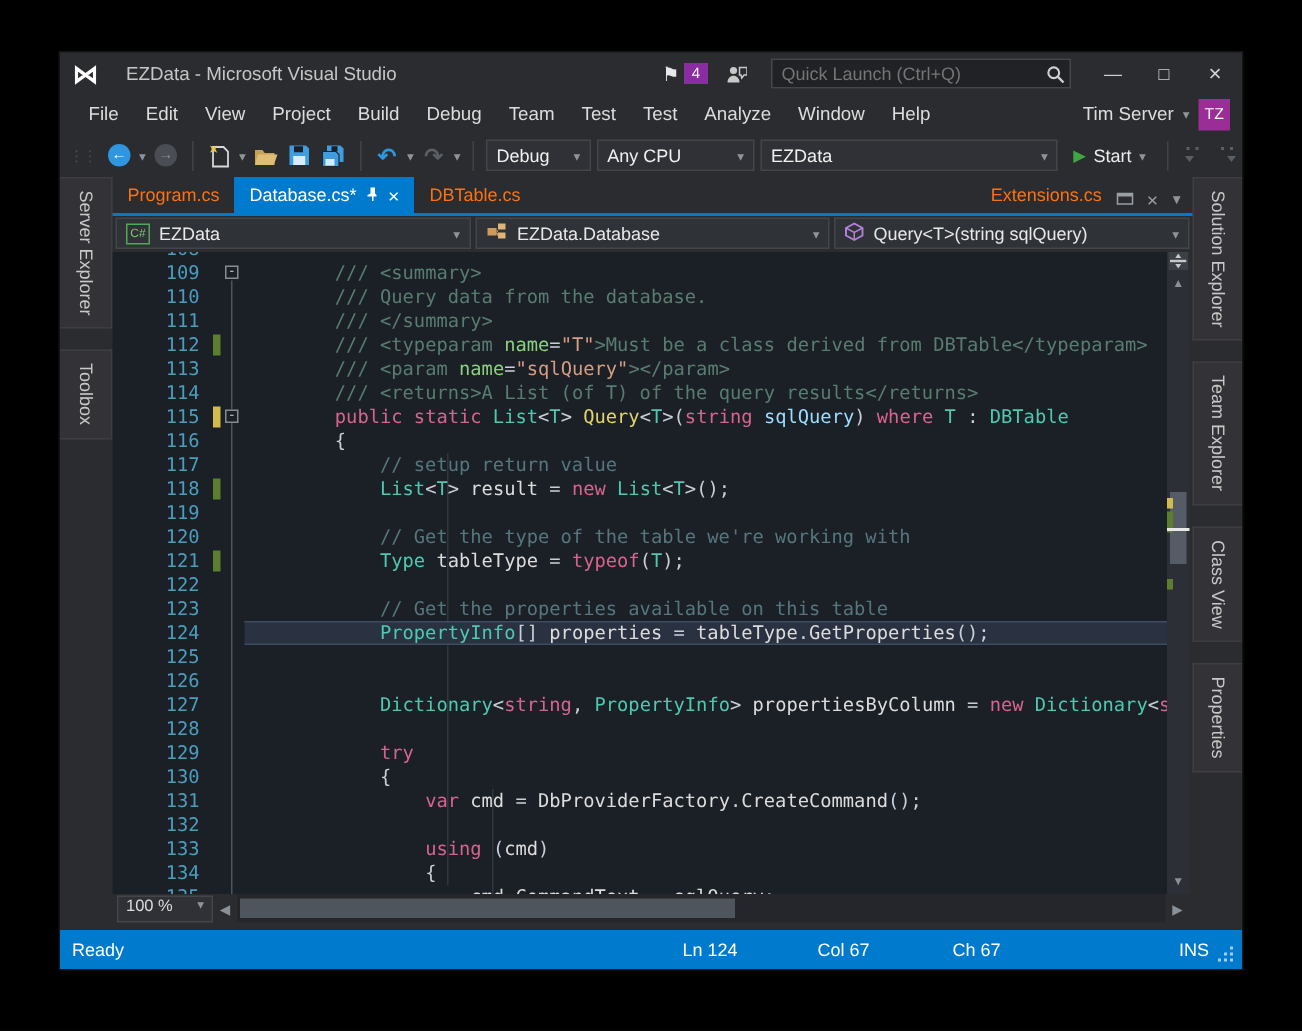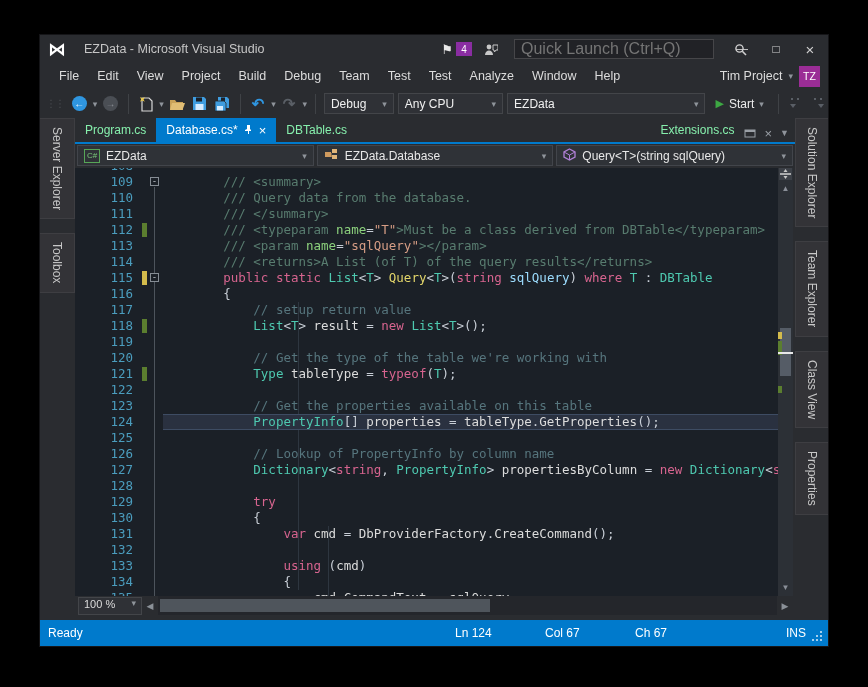--- a/index.html
+++ b/index.html
@@ -16,21 +16,21 @@
   .win-title { color:#c6c6c6; font-size:12.5px; margin-left:10px; }
   .title-right { position:absolute; right:4px; top:0; height:28px; display:flex; align-items:center; gap:6px; }
   .flag-wrap { display:flex; align-items:center; gap:3px; margin-right:4px; }
   .flag { color:#e8e8e8; font-size:13px; }
   .notif-badge { min-width:16px; height:14px; background:#8a2da2; color:#fff; font-size:10px;
     display:flex; align-items:center; justify-content:center; padding:0 3px; }
   .feedback { width:18px; height:16px; display:flex; align-items:center; justify-content:center; }
   .quick-launch { width:200px; height:20px; background:#212226; border:1px solid #464649;
     display:flex; align-items:center; margin:0 8px; }
   .quick-launch input { flex:1; background:transparent; border:none; outline:none;
-    color:#8f8f8f; font-size:16px; padding:0 6px; font-family:"Liberation Sans",sans-serif; }
+    color:#8f8f8f; font-size:12px; padding:0 6px; font-family:"Liberation Sans",sans-serif; }
   .mag { width:20px; display:flex; align-items:center; justify-content:center; }
   .winbtn { width:28px; height:22px; display:flex; align-items:center; justify-content:center;
     color:#d0d0d0; font-size:12px; }
 
   
   .menubar { position:absolute; left:0; top:28px; width:100%; height:26px;
     display:flex; align-items:center; padding-left:10px; }
   .menu-item { padding:4px 9px; color:#dcdcdc; font-size:12.5px; }
   .menu-right { position:absolute; right:8px; display:flex; align-items:center; gap:6px; }
   .user-name { color:#dcdcdc; font-size:12.5px; }
@@ -61,21 +61,21 @@
   .vtab { writing-mode:vertical-rl; color:#c8c8c8; font-size:12px; padding:8px 0;
     margin:0 auto; display:block; text-align:left; }
   .vtab-block { background:#333337; border:1px solid #3e3e42; border-left:none; margin-bottom:14px;
     display:flex; justify-content:center; }
   .right-strip .vtab-block { border-left:1px solid #3e3e42; border-right:none; }
 
   
   .tabrow { position:absolute; left:35px; right:33px; top:83px; height:24px;
     display:flex; align-items:flex-end; }
   .tab { height:24px; padding:0 10px; display:flex; align-items:center; gap:6px;
-    color:#86efac; font-size:12px; }
+    color:#f97316; font-size:12px; }
   .tab.active { background:#007acc; color:#fff; }
   .tab-spacer { flex:1; }
   .tab-right-icons { display:flex; align-items:center; gap:8px; padding-right:6px; color:#9a9fa6; }
   .blue-underline { position:absolute; left:35px; right:33px; top:107px; height:2px; background:#007acc; }
 
   
   .navbar { position:absolute; left:35px; right:33px; top:109px; height:24px;
     display:flex; gap:3px; padding:1px 2px 2px 2px; }
   .nav-combo { flex:1; background:#2f3237; border:1px solid #42454b; display:flex;
     align-items:center; gap:6px; padding:0 6px; color:#e8e8e8; font-size:12px; }
@@ -174,21 +174,21 @@
     <span class="menu-item">Project</span>
     <span class="menu-item">Build</span>
     <span class="menu-item">Debug</span>
     <span class="menu-item">Team</span>
     <span class="menu-item">Test</span>
     <span class="menu-item">Test</span>
     <span class="menu-item">Analyze</span>
     <span class="menu-item">Window</span>
     <span class="menu-item">Help</span>
     <span class="menu-right">
-      <span class="user-name">Tim Project</span>
+      <span class="user-name">Tim Server</span>
       <span class="caret">▾</span>
       <span class="avatar">TZ</span>
     </span>
   </div>
 
   <div class="toolbar">
     <span class="grip">⋮⋮</span>
     <span class="tb-btn">
         <span class="circle blue">←</span>
       </span>
@@ -368,21 +368,21 @@
         <div class="code-row" style="top: 118px;"><span class="line-number">116</span><span class="code-text">        <span class="tk-pun">{</span></span></div>
         <div class="code-row" style="top: 134px;"><span class="line-number">117</span><span class="code-text">            <span class="tk-com">// setup return value</span></span></div>
         <div class="code-row" style="top: 150px;"><span class="line-number">118</span><span class="chg green"></span><span class="code-text">            <span class="tk-typ">List</span><span class="tk-pun">&lt;</span><span class="tk-typ">T</span><span class="tk-pun">&gt; </span><span class="tk-id">result</span><span class="tk-pun"> = </span><span class="tk-kw">new</span><span class="tk-pun"> </span><span class="tk-typ">List</span><span class="tk-pun">&lt;</span><span class="tk-typ">T</span><span class="tk-pun">&gt;();</span></span></div>
         <div class="code-row" style="top: 166px;"><span class="line-number">119</span><span class="code-text"></span></div>
         <div class="code-row" style="top: 182px;"><span class="line-number">120</span><span class="code-text">            <span class="tk-com">// Get the type of the table we're working with</span></span></div>
         <div class="code-row" style="top: 198px;"><span class="line-number">121</span><span class="chg green"></span><span class="code-text">            <span class="tk-typ">Type</span><span class="tk-pun"> </span><span class="tk-id">tableType</span><span class="tk-pun"> = </span><span class="tk-kw">typeof</span><span class="tk-pun">(</span><span class="tk-typ">T</span><span class="tk-pun">);</span></span></div>
         <div class="code-row" style="top: 214px;"><span class="line-number">122</span><span class="code-text"></span></div>
         <div class="code-row" style="top: 230px;"><span class="line-number">123</span><span class="code-text">            <span class="tk-com">// Get the properties available on this table</span></span></div>
         <div class="code-row current" style="top: 246px;"><div class="cur-bg"></div><span class="line-number">124</span><span class="code-text">            <span class="tk-typ">PropertyInfo</span><span class="tk-pun">[] </span><span class="tk-id">properties</span><span class="tk-pun"> = </span><span class="tk-id">tableType</span><span class="tk-pun">.</span><span class="tk-id">GetProperties</span><span class="tk-pun">();</span></span></div>
         <div class="code-row" style="top: 262px;"><span class="line-number">125</span><span class="code-text"></span></div>
-        <div class="code-row" style="top: 278px;"><span class="line-number">126</span><span class="code-text">            <span class="tk-com">// Lookup of PropertyInfo by column name</span></span></div>
+        <div class="code-row" style="top: 278px;"><span class="line-number">126</span></div>
         <div class="code-row" style="top: 294px;"><span class="line-number">127</span><span class="code-text">            <span class="tk-typ">Dictionary</span><span class="tk-pun">&lt;</span><span class="tk-kw">string</span><span class="tk-pun">, </span><span class="tk-typ">PropertyInfo</span><span class="tk-pun">&gt; </span><span class="tk-id">propertiesByColumn</span><span class="tk-pun"> = </span><span class="tk-kw">new</span><span class="tk-pun"> </span><span class="tk-typ">Dictionary</span><span class="tk-pun">&lt;</span><span class="tk-kw">string</span></span></div>
         <div class="code-row" style="top: 310px;"><span class="line-number">128</span><span class="code-text"></span></div>
         <div class="code-row" style="top: 326px;"><span class="line-number">129</span><span class="code-text">            <span class="tk-kw">try</span></span></div>
         <div class="code-row" style="top: 342px;"><span class="line-number">130</span><span class="code-text">            <span class="tk-pun">{</span></span></div>
         <div class="code-row" style="top: 358px;"><span class="line-number">131</span><span class="code-text">                <span class="tk-kw">var</span><span class="tk-pun"> </span><span class="tk-id">cmd</span><span class="tk-pun"> = </span><span class="tk-id">DbProviderFactory</span><span class="tk-pun">.</span><span class="tk-id">CreateCommand</span><span class="tk-pun">();</span></span></div>
         <div class="code-row" style="top: 374px;"><span class="line-number">132</span><span class="code-text"></span></div>
         <div class="code-row" style="top: 390px;"><span class="line-number">133</span><span class="code-text">                <span class="tk-kw">using</span><span class="tk-pun"> (</span><span class="tk-id">cmd</span><span class="tk-pun">)</span></span></div>
         <div class="code-row" style="top: 406px;"><span class="line-number">134</span><span class="code-text">                <span class="tk-pun">{</span></span></div>
         <div class="code-row" style="top: 422px;"><span class="line-number">135</span><span class="code-text">                    <span class="tk-id">cmd</span><span class="tk-pun">.</span><span class="tk-id">CommandText</span><span class="tk-pun"> = </span><span class="tk-id">sqlQuery</span><span class="tk-pun">;</span></span></div>
       </div>

